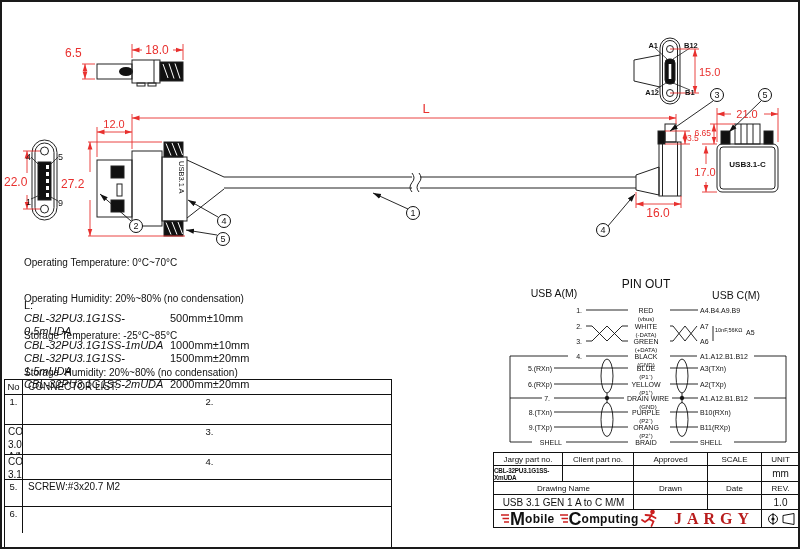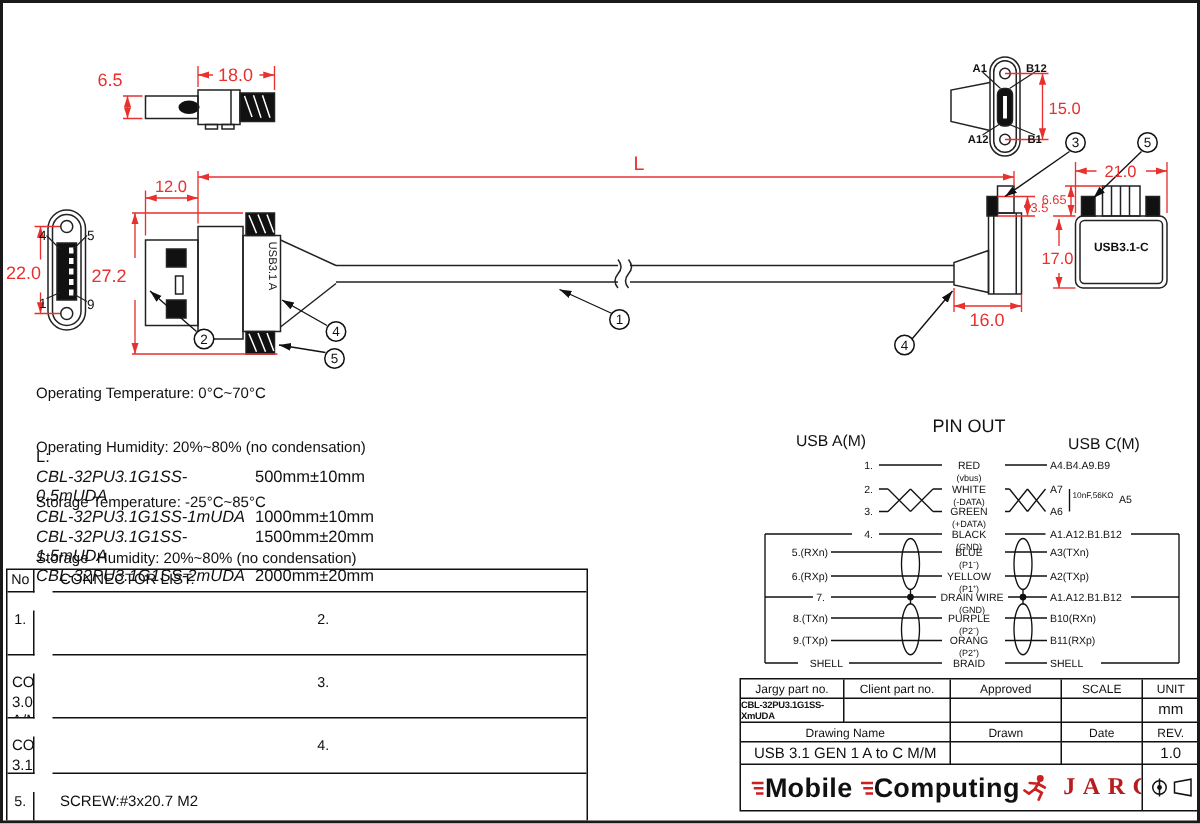--- a/index.html
+++ b/index.html
@@ -12,43 +12,43 @@
   .co{fill:#111;font-size:9px;text-anchor:middle;}
   
   .notes{position:absolute;left:22px;top:230px;font-size:10px;line-height:12.3px;white-space:pre;}
   
   .llist{position:absolute;left:22px;top:297px;font-size:11px;line-height:13.2px;}
   .llist .row{display:flex;}
   .llist .part{width:146px;font-style:italic;}
   
   .mat{position:absolute;left:2px;top:377px;width:388px;height:169px;border:1px solid #111;
        box-sizing:border-box;display:grid;grid-template-columns:18px 1fr;
-       grid-template-rows:15px 30px 30px 25px 27px 26px 1fr;font-size:10px;gap:12px;}
+       grid-template-rows:15px 30px 30px 25px 27px 26px 1fr;font-size:10px;}
   .mat>div{border-right:1px solid #111;border-bottom:1px solid #111;padding:1px 3px;box-sizing:border-box;
        white-space:pre-line;line-height:12.5px;overflow:hidden;}
   .mat>div:nth-child(2n){border-right:none;padding-left:5px;}
   .mat>div.last{border-bottom:none;}
   .mat .no{text-align:center;padding-left:0;padding-right:0;font-size:9.5px;}
   
-  .tb{position:absolute;left:491px;top:450px;width:307px;height:89px;border:1px solid #111;box-sizing:border-box;
+  .tb{position:absolute;left:491px;top:450px;width:307px;height:76px;border:1px solid #111;box-sizing:border-box;
       display:grid;grid-template-columns:69px 71px 74px 54px 1fr;grid-template-rows:13px 16px 13px 15px 1fr;}
   .tb>div{border-right:1px solid #111;border-bottom:1px solid #111;box-sizing:border-box;
       display:flex;align-items:center;justify-content:center;font-size:8px;overflow:hidden;}
   .tb>div.ner{border-right:none;}
   .tb>div.neb{border-bottom:none;}
   .tb .sp2{grid-column:1/3;}
   .tb .sp4{grid-column:1/5;}
   .tb .pn{font-size:6.3px;font-weight:bold;letter-spacing:-0.2px;}
   .tb .dn{font-size:10px;font-weight:normal;}
   .tb .big{font-size:10px;}
   
   .logo{justify-content:space-between !important;padding:0 7px;}
   .logo .mc{display:flex;align-items:center;font-weight:bold;}
   .logo .bigL{font-size:18px;line-height:18px;}
-  .logo .smL{font-size:18px;letter-spacing:0.3px;}
+  .logo .smL{font-size:12px;letter-spacing:0.3px;}
   .brand{color:#b91c1c;font-family:"Liberation Serif",serif;font-weight:bold;font-size:16px;letter-spacing:5px;margin-left:10px;}
 </style>
 </head>
 <body>
 
 <div class="page">
 
   <svg width="800" height="549" viewBox="0 0 800 549">
     <defs>
       <marker id="ra" markerWidth="9" markerHeight="7" refX="7.5" refY="3" orient="auto-start-reverse" markerUnits="userSpaceOnUse">

